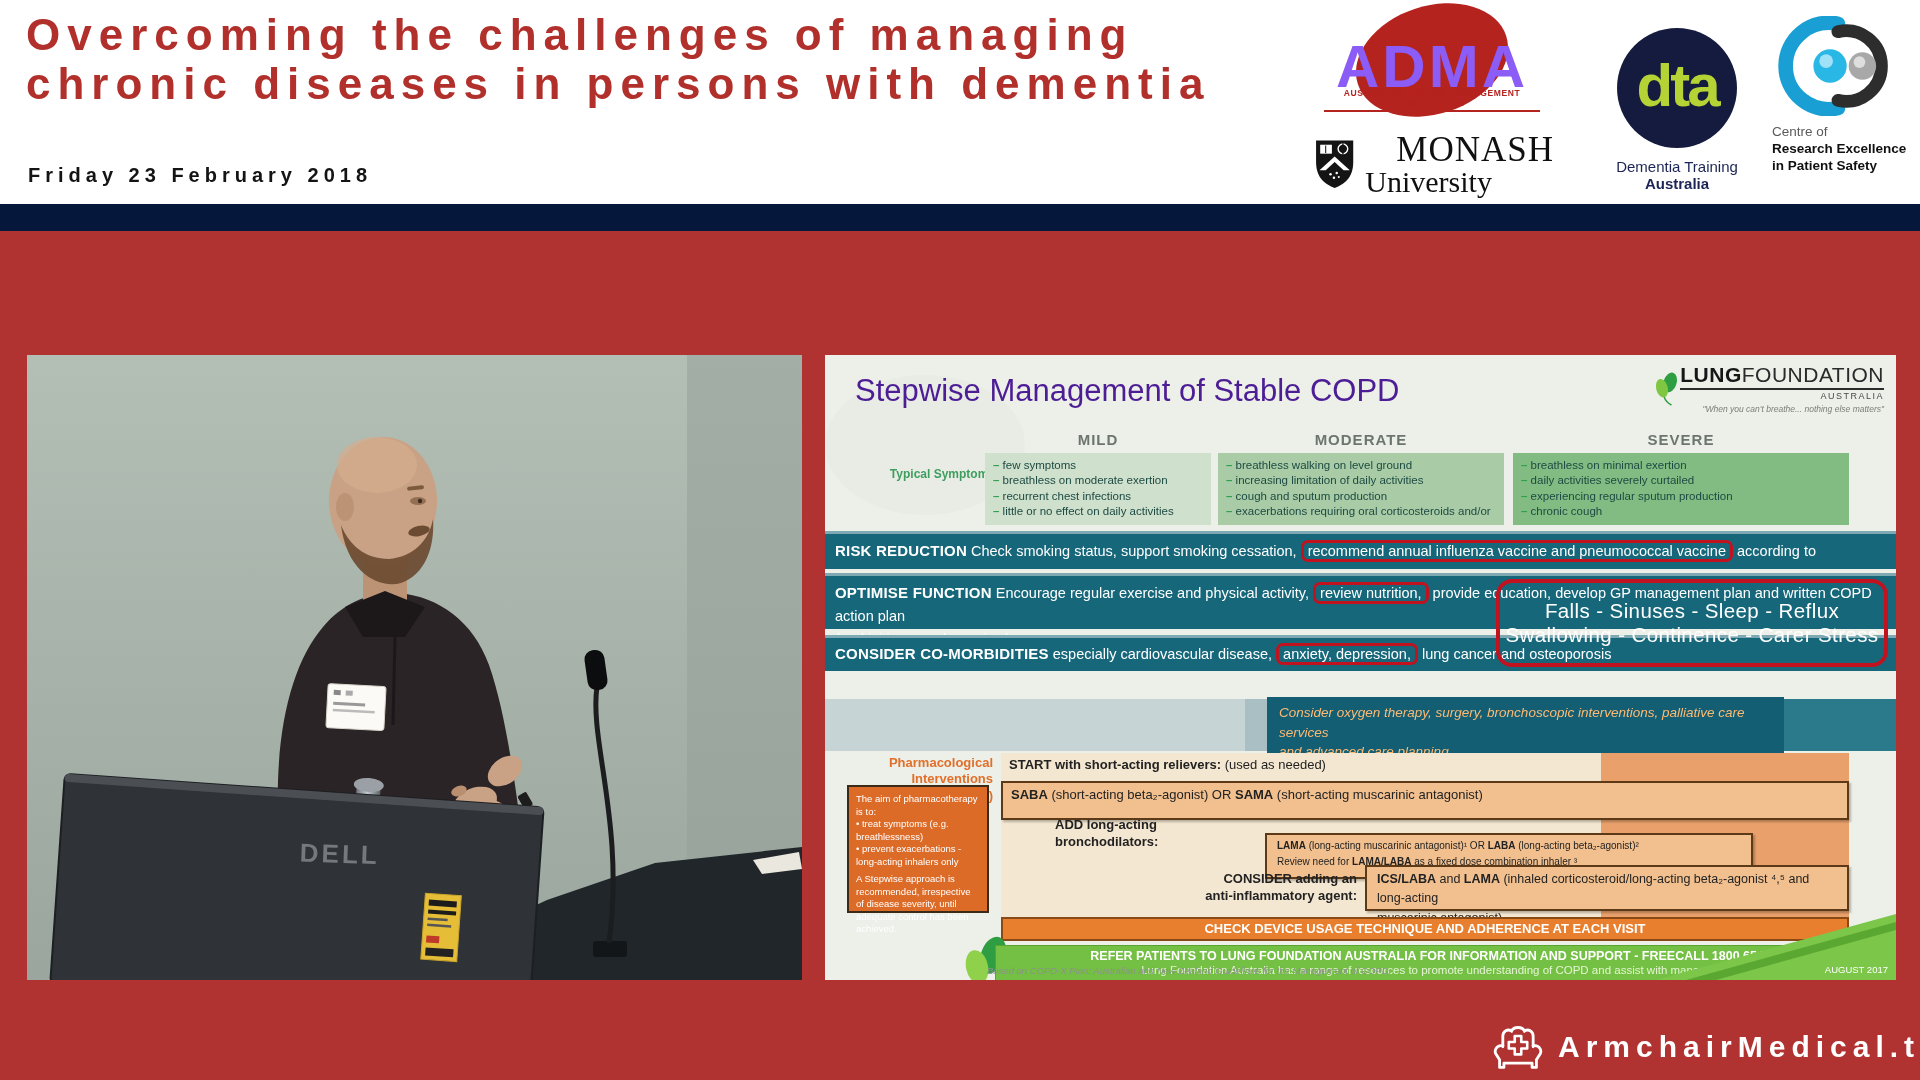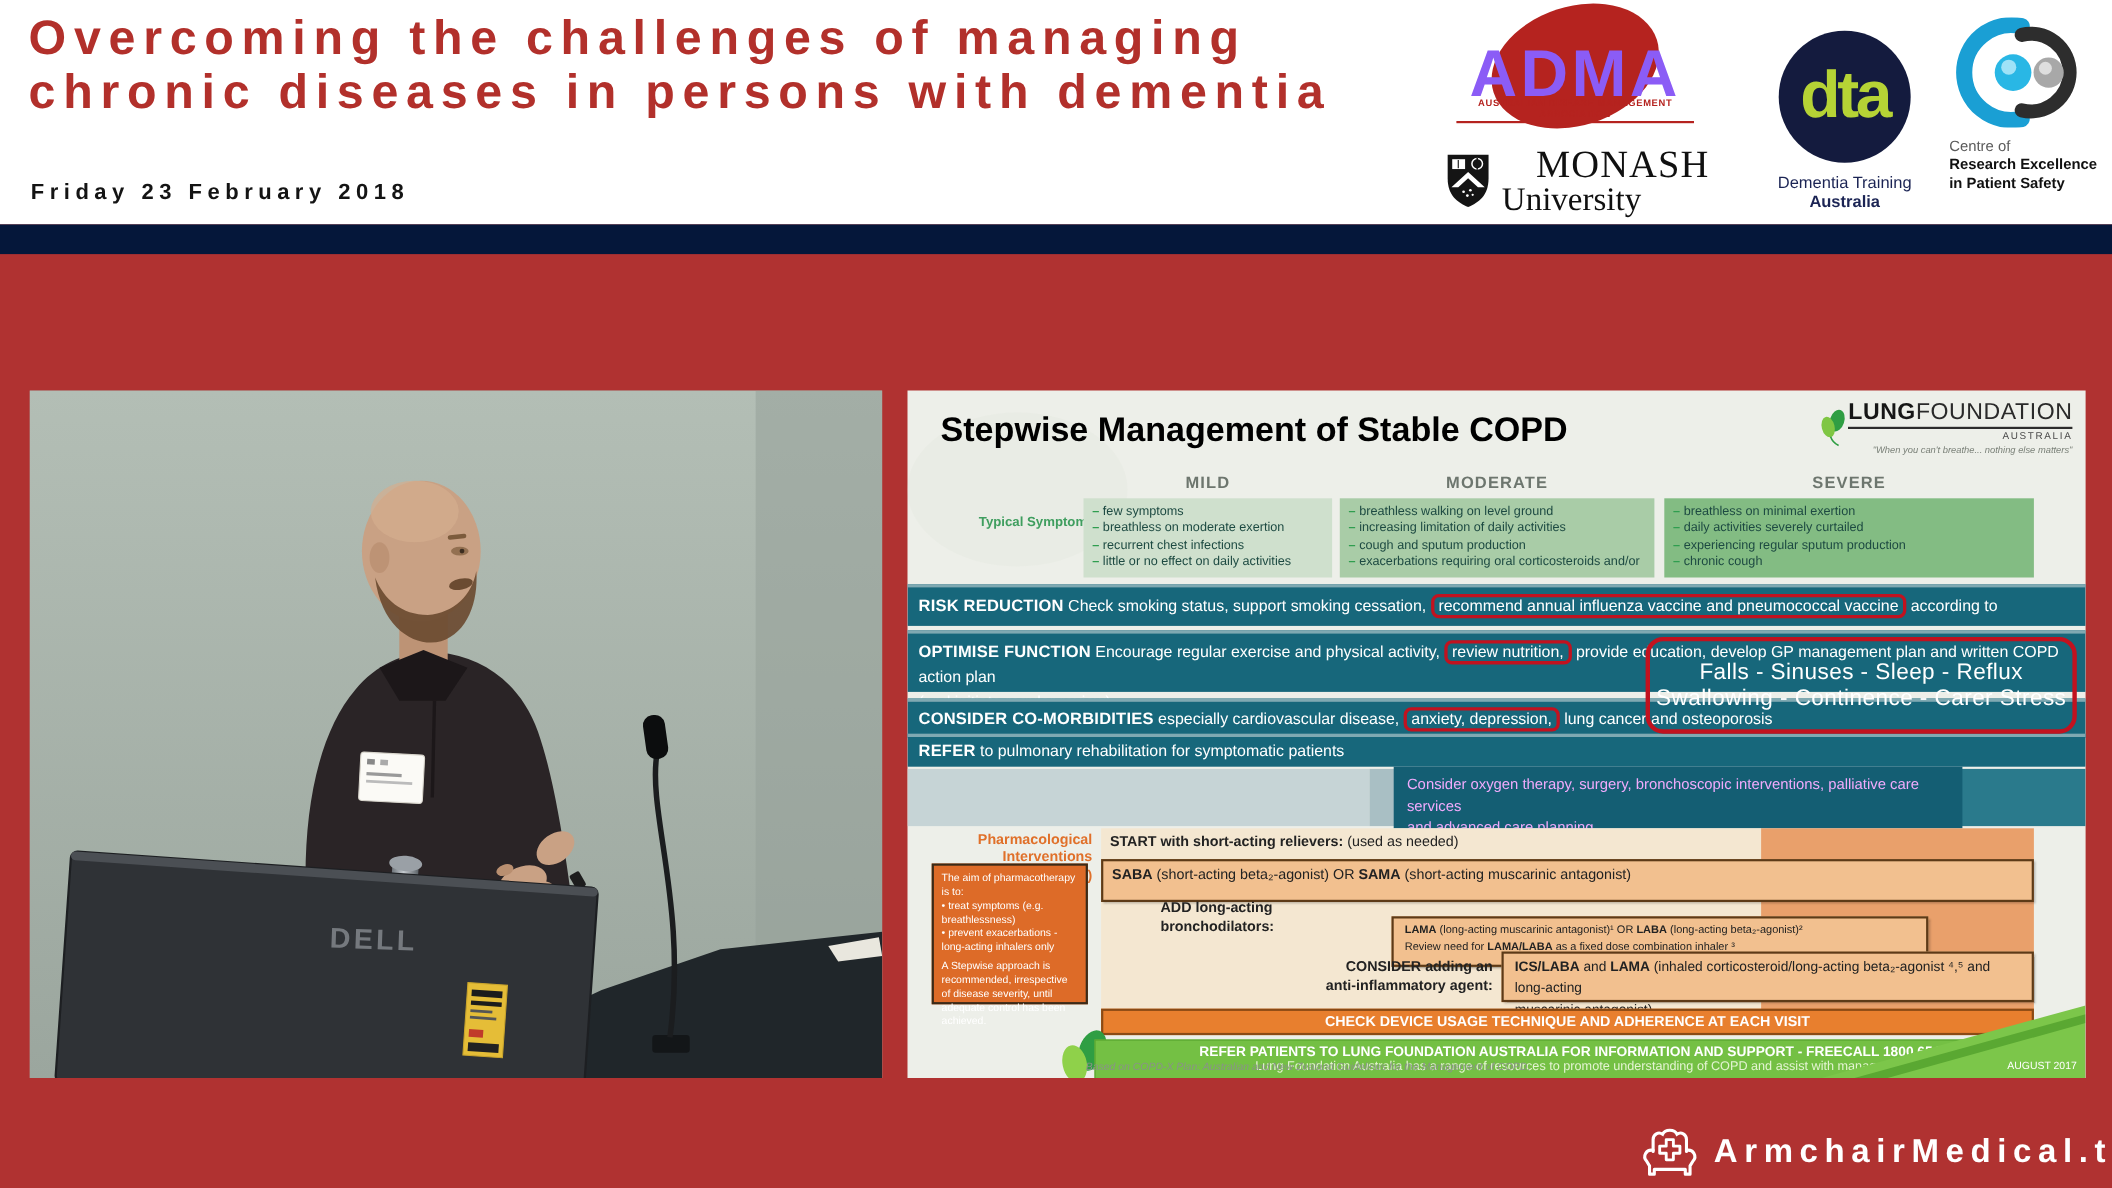--- a/index.html
+++ b/index.html
@@ -32,21 +32,21 @@
   
   .cre{position:absolute;left:1772px;top:16px;width:145px;height:182px;}
   .cre-text{margin-top:4px;font-size:13.5px;line-height:1.25;color:#111;}
   .cre-l1{color:#5a5a5a;}
   .cre-l2,.cre-l3{font-weight:bold;}
   .navybar{position:absolute;left:0;top:204px;width:1920px;height:27px;background:#05173a;}
   
   .video-left{position:absolute;left:27px;top:355px;width:775px;height:625px;background:#a9b4ac;overflow:hidden;}
   .video-right{position:absolute;left:825px;top:355px;width:1071px;height:625px;background:#edefe9;overflow:hidden;}
   
-  .s-title{position:absolute;left:30px;top:18px;font-size:31px;font-weight:bold;color:#000000;}
+  .s-title{position:absolute;left:30px;top:18px;font-size:31px;font-weight:normal;color:#4c1d95;}
   .lf{position:absolute;right:12px;top:8px;width:230px;}
   .lf-row{display:flex;align-items:center;}
   .lf-names{border-bottom:2px solid #2c2c2c;padding-bottom:1px;white-space:nowrap;}
   .lf-bold{font-size:21px;font-weight:bold;color:#161616;letter-spacing:.5px;}
   .lf-light{font-size:21px;font-weight:400;color:#2a2a2a;letter-spacing:.5px;}
   .lf-aus{text-align:right;font-size:9px;color:#4a4a4a;letter-spacing:1.5px;margin-top:1px;}
   .lf-tag{text-align:right;font-size:8.5px;color:#7a8078;font-style:italic;margin-top:3px;}
   .ts-label{position:absolute;left:58px;top:112px;width:112px;text-align:right;font-size:12px;
             font-weight:bold;color:#3f9e5f;}
   .colhdr{position:absolute;top:76px;text-align:center;font-size:15px;font-weight:bold;color:#6d766e;letter-spacing:1px;}
@@ -59,22 +59,22 @@
   .trow{position:absolute;left:0;width:1071px;background:#17677b;color:#fff;font-size:14.5px;
         border-top:3px solid #7fa9b2;box-sizing:border-box;padding-left:10px;}
   .trow b{font-size:15px;letter-spacing:.2px;}
   .hl{border:3px solid #c1121f;border-radius:7px;padding:0 4px;}
   .anno-box{position:absolute;left:671px;top:224px;width:384px;height:80px;border:4px solid #c1121f;
             border-radius:16px;color:#fff;font-size:20.5px;text-align:center;display:flex;
             flex-direction:column;justify-content:center;letter-spacing:.4px;}
   .zoneA{position:absolute;left:0;top:344px;width:420px;height:52px;background:#c6d4d6;}
   .zoneB{position:absolute;left:420px;top:344px;width:235px;height:52px;background:#a9bfc4;}
   .zoneC{position:absolute;left:655px;top:344px;width:416px;height:52px;background:#2a7a8c;}
-  .oxy{position:absolute;left:442px;top:342px;width:517px;height:56px;background:#145e73;color:#f0abfc;
-       font-size:13.5px;line-height:1.45;padding:6px 12px;box-sizing:border-box;}
+  .oxy{position:absolute;left:442px;top:342px;width:517px;height:56px;background:#145e73;color:#fdba74;
+       font-size:13.5px;line-height:1.45;padding:6px 12px;box-sizing:border-box;font-style:italic;}
   .band-cream{position:absolute;left:176px;top:398px;width:600px;height:174px;background:#f4e7d1;}
   .band-sev{position:absolute;left:776px;top:398px;width:248px;height:174px;background:#e9a06b;}
   .pharm-label{position:absolute;left:0;top:400px;width:168px;text-align:right;color:#e0702a;
                font-size:13px;font-weight:bold;line-height:1.25;}
   .start-row{position:absolute;left:184px;top:402px;font-size:13px;color:#222;}
   .obox{background:#f2c08f;border:2px solid #5d3a17;box-sizing:border-box;color:#222;
         box-shadow:2px 2px 2px rgba(0,0,0,.25);}
   .saba{position:absolute;left:176px;top:426px;width:848px;height:39px;font-size:13px;
         line-height:24px;padding-left:8px;}
   .add-label{position:absolute;left:230px;top:462px;width:200px;text-align:left;
@@ -289,23 +289,20 @@
     <div class="trow" style="top:176px;height:38px;line-height:33px;">
       <b>RISK REDUCTION</b><span> Check smoking status, support smoking cessation, </span><span class="hl">recommend annual influenza vaccine and pneumococcal vaccine</span><span> according to immunisation handbook</span>
     </div>
     <div class="trow" style="top:218px;height:56px;padding-top:5px;line-height:23px;">
       <b>OPTIMISE FUNCTION</b><span> Encourage regular exercise and physical activity, </span><span class="hl">review nutrition,</span><span> provide education, develop GP management plan and written COPD action plan</span>
       <div>(and initiate regular review)</div>
     </div>
     <div class="trow" style="top:280px;height:36px;line-height:31px;">
       <b>CONSIDER CO-MORBIDITIES</b><span> especially cardiovascular disease, </span><span class="hl">anxiety, depression,</span><span> lung cancer and osteoporosis</span>
     </div>
-    <div class="trow" style="top:312px;height:30px;line-height:26px;">
-      <b>REFER</b><span> to pulmonary rehabilitation for symptomatic patients</span>
-    </div>
 
     <div class="anno-box">
       <div>Falls  -  Sinuses  -  Sleep  -  Reflux</div>
       <div>Swallowing  - Continence - Carer Stress</div>
     </div>
 
     <div class="zoneA"></div>
     <div class="zoneB"></div>
     <div class="zoneC"></div>
     <div class="oxy">

